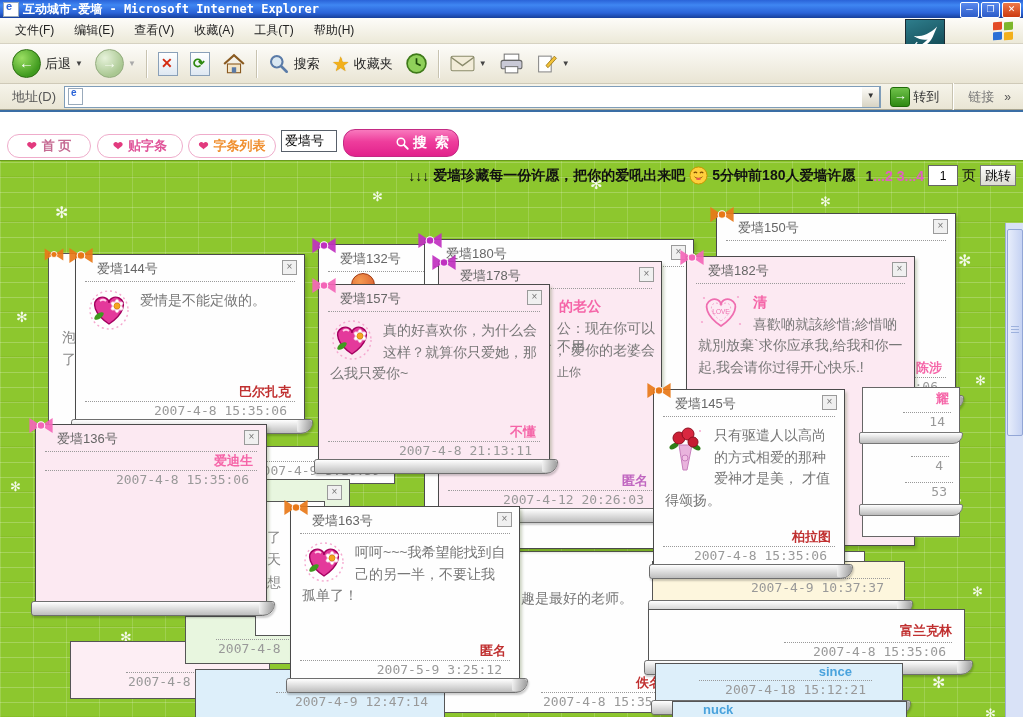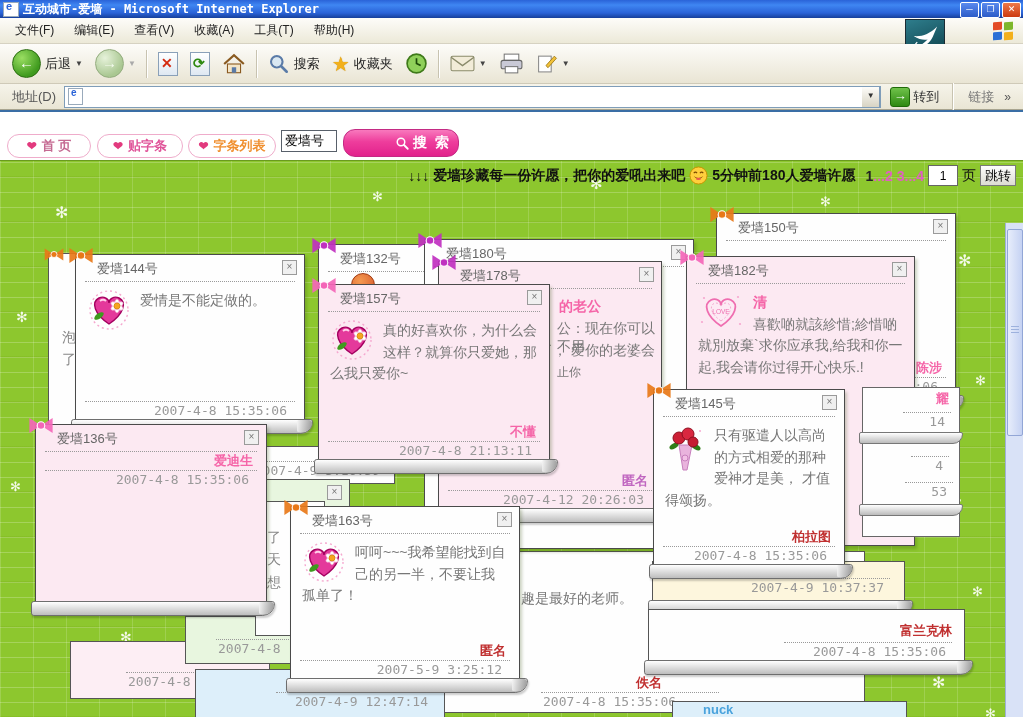--- a/index.html
+++ b/index.html
@@ -387,20 +387,25 @@
     <div class="roll"></div>
   </div>
   <div class="frag bgb" style="left:195px;top:508px;width:250px;height:49px;z-index:4">
     <span class="fdate" style="right:10px;top:22px;width:150px;text-align:right">2007-4-9 12:47:14</span>
   </div>
   <div class="frag bgw" style="left:648px;top:448px;width:317px;height:54px;z-index:5">
     <span class="fsig" style="right:12px;top:12px;color:#c03030">富兰克林</span>
     <span class="fdate" style="right:12px;top:32px;width:160px;text-align:right">2007-4-8 15:35:06</span>
     <div class="roll"></div>
   </div>
+  <div class="frag bgb" style="left:655px;top:502px;width:248px;height:40px;z-index:6">
+    <span class="fsig" style="right:50px;top:0px;color:#4aa3dd">since</span>
+    <span class="fdate" style="right:30px;top:16px;width:165px;text-align:right">2007-4-18 15:12:21</span>
+    <div class="roll"></div>
+  </div>
   <div class="frag bgb" style="left:672px;top:540px;width:235px;height:17px;z-index:7">
     <span class="fsig" style="left:30px;top:0px;color:#4aa3dd">nuck</span>
   </div>
   <div class="frag bgw" style="left:862px;top:226px;width:98px;height:150px;z-index:6;border-color:#666">
     <span class="fsig" style="right:10px;top:2px;color:#f565a8;border:0">耀</span>
     <span class="fdate" style="right:8px;top:24px;width:40px;text-align:right">14</span>
     <span class="fdate" style="right:10px;top:68px;width:30px;text-align:right">4</span>
     <span class="fdate" style="right:6px;top:94px;width:40px;text-align:right">53</span>
     <span style="position:absolute;left:-4px;right:-4px;top:44px;height:10px;background:linear-gradient(#fff,#bbb);border:1px solid #777;border-radius:2px 2px 10px 2px"></span>
     <span style="position:absolute;left:-4px;right:-4px;top:116px;height:10px;background:linear-gradient(#fff,#bbb);border:1px solid #777;border-radius:2px 2px 10px 2px"></span>
@@ -490,20 +495,21 @@
     <div class="hd">
         <span>爱墙144号</span>
       </div>
     <span class="xbtn">×</span>
     <div class="bd">
       <svg class="ic" width="44" height="40">
           <use href="#sym-heartflower"></use>
         </svg>
       <span>爱情是不能定做的。</span>
     </div>
+    <div class="sig" style="color:#c03030">巴尔扎克</div>
     <div class="ft">2007-4-8 15:35:06</div>
     <div class="roll"></div>
   </div>
 
   <div class="note bgp" style="left:318px;top:123px;width:232px;height:178px;z-index:8">
     <svg class="pin" style="color:#f466b8">
         <use href="#sym-bow"></use>
       </svg>
     <div class="hd">
         <span>爱墙157号</span>

